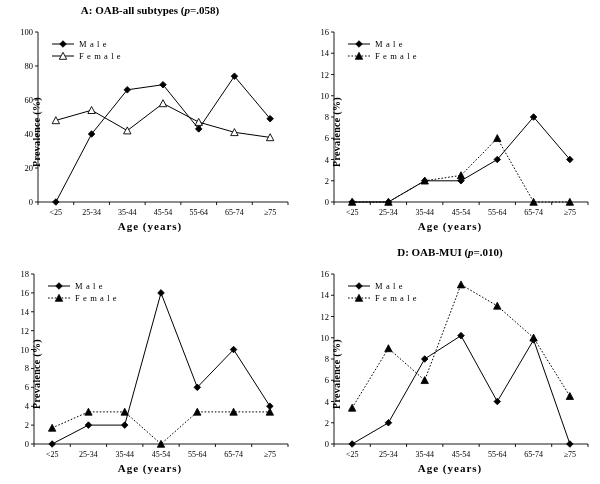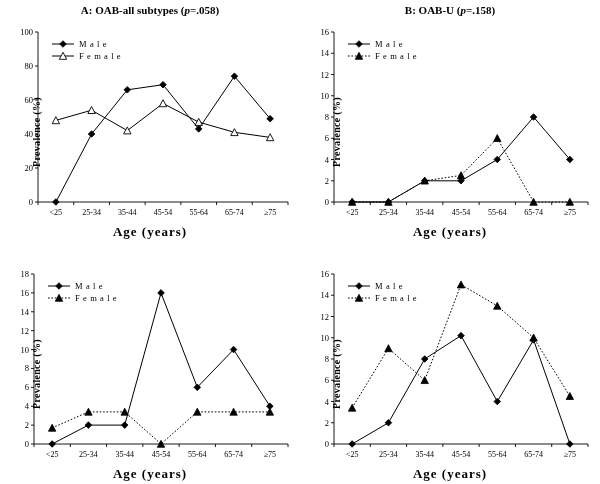--- a/index.html
+++ b/index.html
@@ -56,25 +56,25 @@
     top: 50%;
     transform: translateY(-50%) rotate(-90deg);
     transform-origin: center center;
     font-size: 10px;
     font-weight: bold;
     letter-spacing: 0.3px;
     white-space: nowrap;
   }
   .xlabel {
     position: absolute;
-    bottom: 2px;
+    bottom: 10px;
     left: 0;
     width: 300px;
     text-align: center;
-    font-size: 13px;
+    font-size: 11px;
     font-weight: bold;
     letter-spacing: 1px;
     white-space: nowrap;
   }
   svg.chart {
     position: absolute;
     left: 0;
     top: 0;
   }
   .tick-text {
@@ -157,24 +157,20 @@
           <polygon points="63,18.7 66.3,22 63,25.3 59.7,22" fill="#000" stroke="#000" stroke-width="0.8"></polygon>
           <text x="79" y="25" class="legend-text">M a l e</text>
           <line x1="52" y1="34" x2="74" y2="34" stroke="#000" stroke-width="1"></line>
           <polygon points="63,30.3 66.7,37.3 59.300000000000004,37.3" fill="#fff" stroke="#000" stroke-width="0.9"></polygon>
           <text x="79" y="37" class="legend-text">F e m a l e</text>
         </svg>
     </div>
   </div>
 
   <div class="panel">
-    <div class="panel-title">
-      <span>B:</span>
-      <span>OAB-U (</span><span class="ital">p</span><span>=.158)</span>
-    </div>
     <div class="plot-wrap">
       <div class="ylabel">Prevalence (%)</div>
       <div class="xlabel">Age (years)</div>
       <svg class="chart" id="svg-b" width="300" height="220">
           <line x1="34" y1="10" x2="34" y2="180" stroke="#000" stroke-width="0.9"></line>
           <line x1="34" y1="180" x2="288" y2="180" stroke="#000" stroke-width="0.9"></line>
           <line x1="31" y1="180" x2="34" y2="180" stroke="#000" stroke-width="0.9"></line>
           <text x="29" y="183" text-anchor="end" class="tick-text">0</text>
           <line x1="31" y1="158.75" x2="34" y2="158.75" stroke="#000" stroke-width="0.9"></line>
           <text x="29" y="161.75" text-anchor="end" class="tick-text">2</text>
@@ -295,20 +291,24 @@
           <polygon points="59,18.7 62.3,22 59,25.3 55.7,22" fill="#000" stroke="#000" stroke-width="0.8"></polygon>
           <text x="75" y="25" class="legend-text">M a l e</text>
           <line x1="48" y1="34" x2="70" y2="34" stroke="#000" stroke-width="1" stroke-dasharray="1.6,1.8"></line>
           <polygon points="59,30.3 62.699999999999996,37.3 55.300000000000004,37.3" fill="#000" stroke="#000" stroke-width="0.8"></polygon>
           <text x="75" y="37" class="legend-text">F e m a l e</text>
         </svg>
     </div>
   </div>
 
   <div class="panel">
+    <div class="panel-title">
+      <span>D:</span>
+      <span>OAB-MUI (</span><span class="ital">p</span><span>=.010)</span>
+    </div>
     <div class="plot-wrap">
       <div class="ylabel">Prevalence (%)</div>
       <div class="xlabel">Age (years)</div>
       <svg class="chart" id="svg-d" width="300" height="220">
           <line x1="34" y1="10" x2="34" y2="180" stroke="#000" stroke-width="0.9"></line>
           <line x1="34" y1="180" x2="288" y2="180" stroke="#000" stroke-width="0.9"></line>
           <line x1="31" y1="180" x2="34" y2="180" stroke="#000" stroke-width="0.9"></line>
           <text x="29" y="183" text-anchor="end" class="tick-text">0</text>
           <line x1="31" y1="158.75" x2="34" y2="158.75" stroke="#000" stroke-width="0.9"></line>
           <text x="29" y="161.75" text-anchor="end" class="tick-text">2</text>

